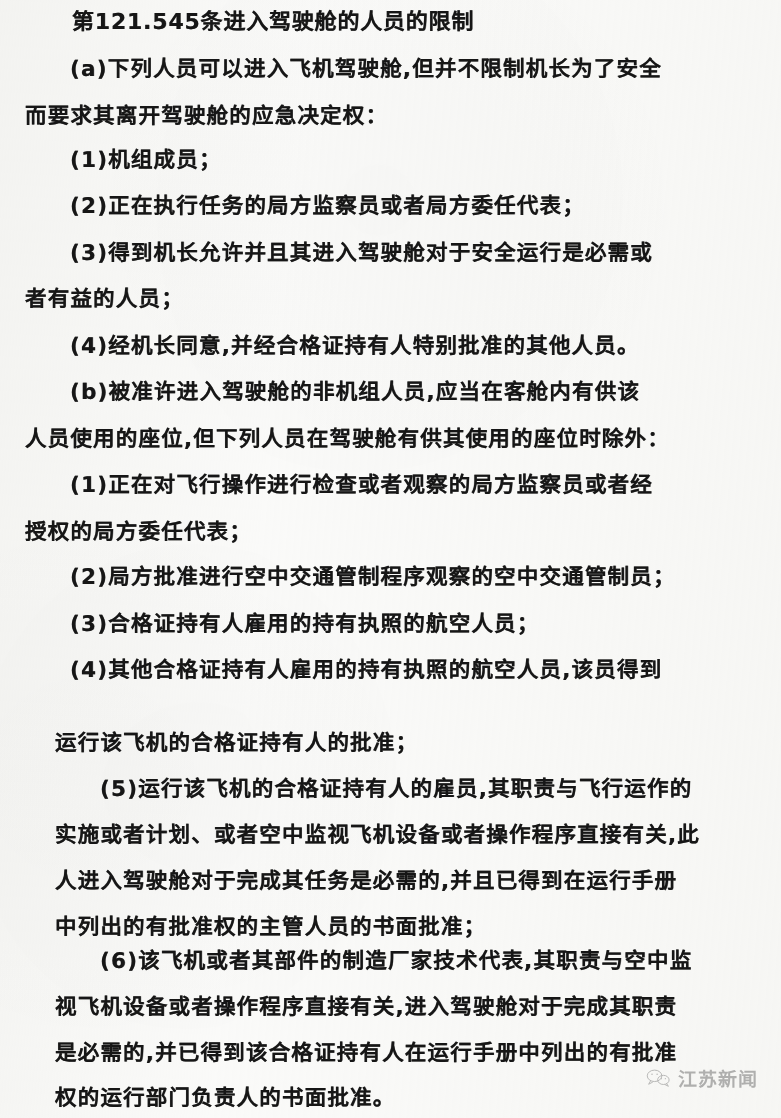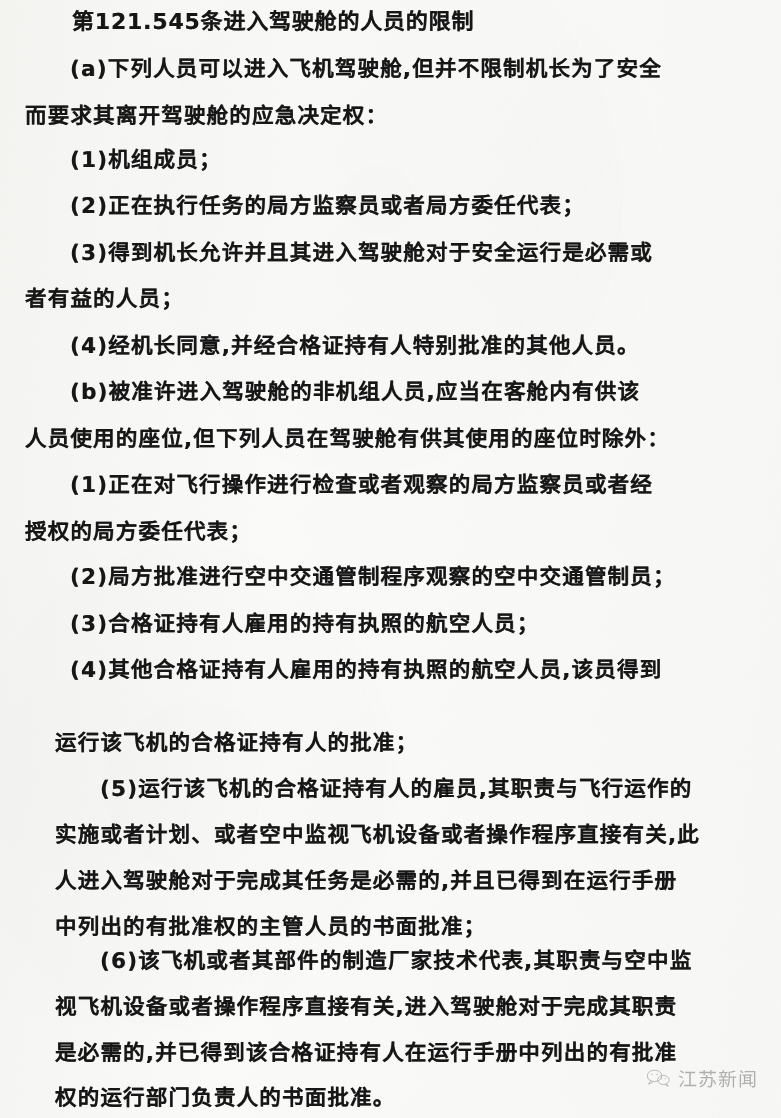--- a/index.html
+++ b/index.html
@@ -88,21 +88,21 @@
   }
   .watermark .wm-icon {
     width: 26px;
     height: 22px;
     display: block;
     flex: 0 0 auto;
   }
   .watermark .wm-text {
     font-family: "DejaVu Sans", "Liberation Sans", sans-serif;
     font-size: 19px;
-    font-weight: 400;
+    font-weight: 700;
     color: #6f6f6f;
     letter-spacing: 1px;
     white-space: nowrap;
   }
 </style>
 </head>
 <body>
 
 <div class="page">
 

